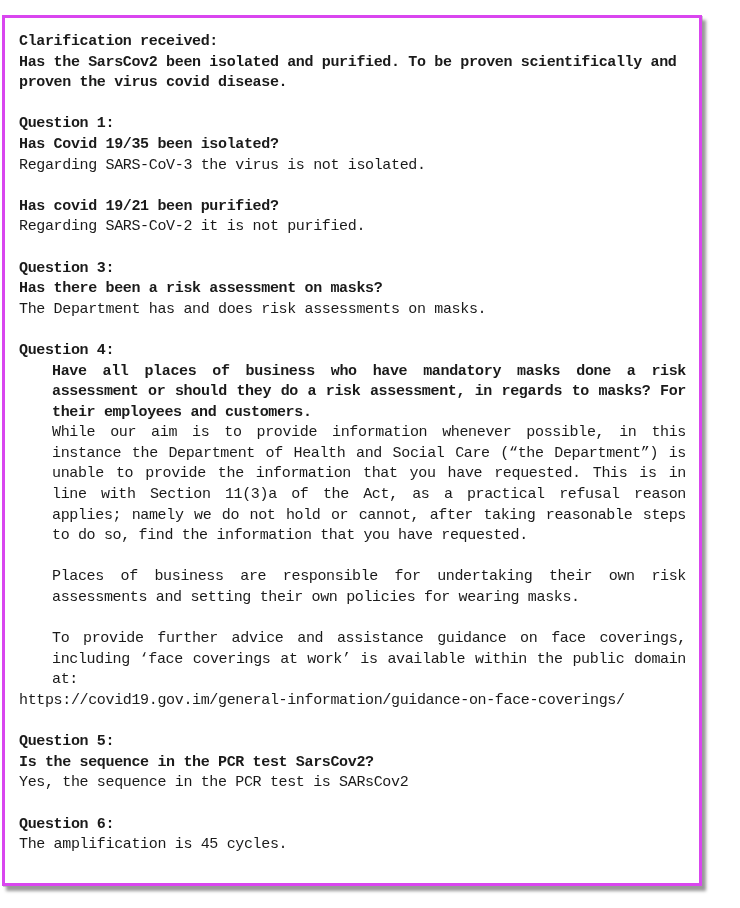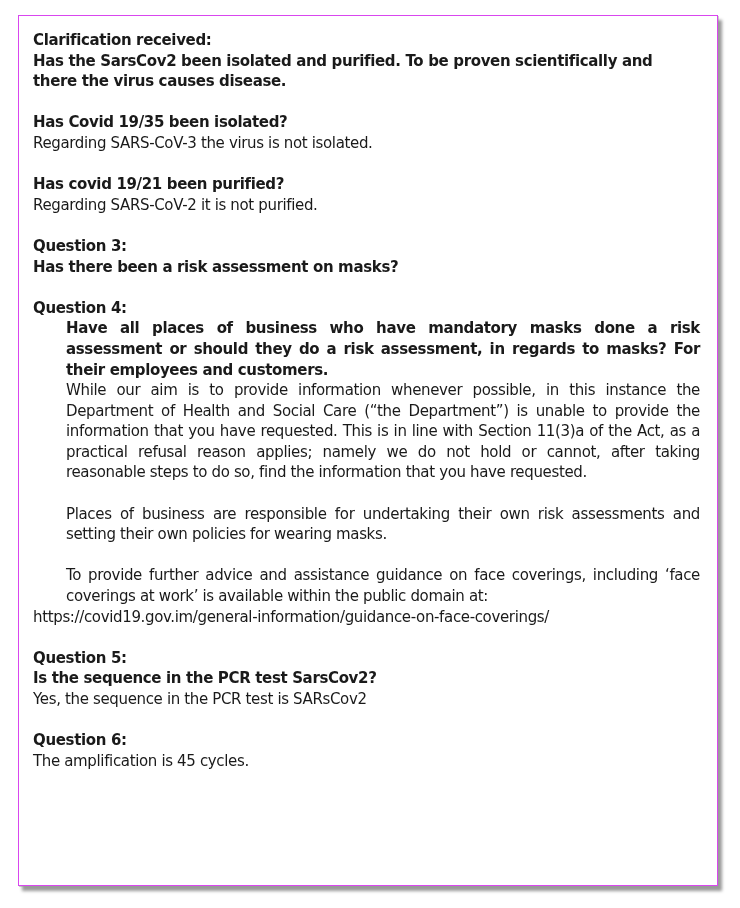--- a/index.html
+++ b/index.html
@@ -10,28 +10,29 @@
   body {
     width: 740px;
     height: 908px;
     position: relative;
     overflow: hidden;
     font-family: "DejaVu Sans", sans-serif;
     color: #1a1a1a;
   }
   .frame {
     position: absolute;
-    left: 18px;
+    left: 2px;
     top: 15px;
     width: 700px;
     height: 871px;
     background: #ffffff;
-    border: 1px solid #d946ef;
+    border: 3px solid #d946ef;
     box-shadow: 4px 5px 3px #9a9a9a, 1px 1px 0 #d0d0d0;
     box-sizing: border-box;
+    font-family: Liberation Mono, monospace;
   }
   .content {
     position: absolute;
     left: 14px;
     top: 14px;
     width: 667px;
   }
   .font {
     font-size: 15px;
     line-height: 20.6px;
@@ -43,42 +44,44 @@
   p { margin: 0; }
 </style>
 </head>
 <body>
 
 <div class="frame">
   <div class="content font">
 
     <section>
       <p class="b">Clarification received:</p>
-      <p class="b">Has the SarsCov2 been isolated and purified. To be proven scientifically and there the virus causes disease.</p>
+      <p class="b">Has the SarsCov2 been isolated and purified. To be proven scientifically and proven the virus covid disease.</p>
     </section>
 
     <div class="gap"></div>
 
     <section>
+      <p class="b">Question 1:</p>
       <p class="b">Has Covid 19/35 been isolated?</p>
       <p>Regarding SARS-CoV-3 the virus is not isolated.</p>
     </section>
 
     <div class="gap"></div>
 
     <section>
       <p class="b">Has covid 19/21 been purified?</p>
       <p>Regarding SARS-CoV-2 it is not purified.</p>
     </section>
 
     <div class="gap"></div>
 
     <section>
       <p class="b">Question 3:</p>
       <p class="b">Has there been a risk assessment on masks?</p>
+      <p>The Department has and does risk assessments on masks.</p>
     </section>
 
     <div class="gap"></div>
 
     <section>
       <p class="b">Question 4:</p>
       <p class="b just">Have all places of business who have mandatory masks done a risk assessment or should they do a risk assessment, in regards to masks? For their employees and customers.</p>
       <p class="just">While our aim is to provide information whenever possible, in this instance the Department of Health and Social Care (“the Department”) is unable to provide the information that you have requested. This is in line with Section 11(3)a of the Act, as a practical refusal reason applies; namely we do not hold or cannot, after taking reasonable steps to do so, find the information that you have requested.</p>
       <div class="gap"></div>
       <p class="just">Places of business are responsible for undertaking their own risk assessments and setting their own policies for wearing masks.</p>

